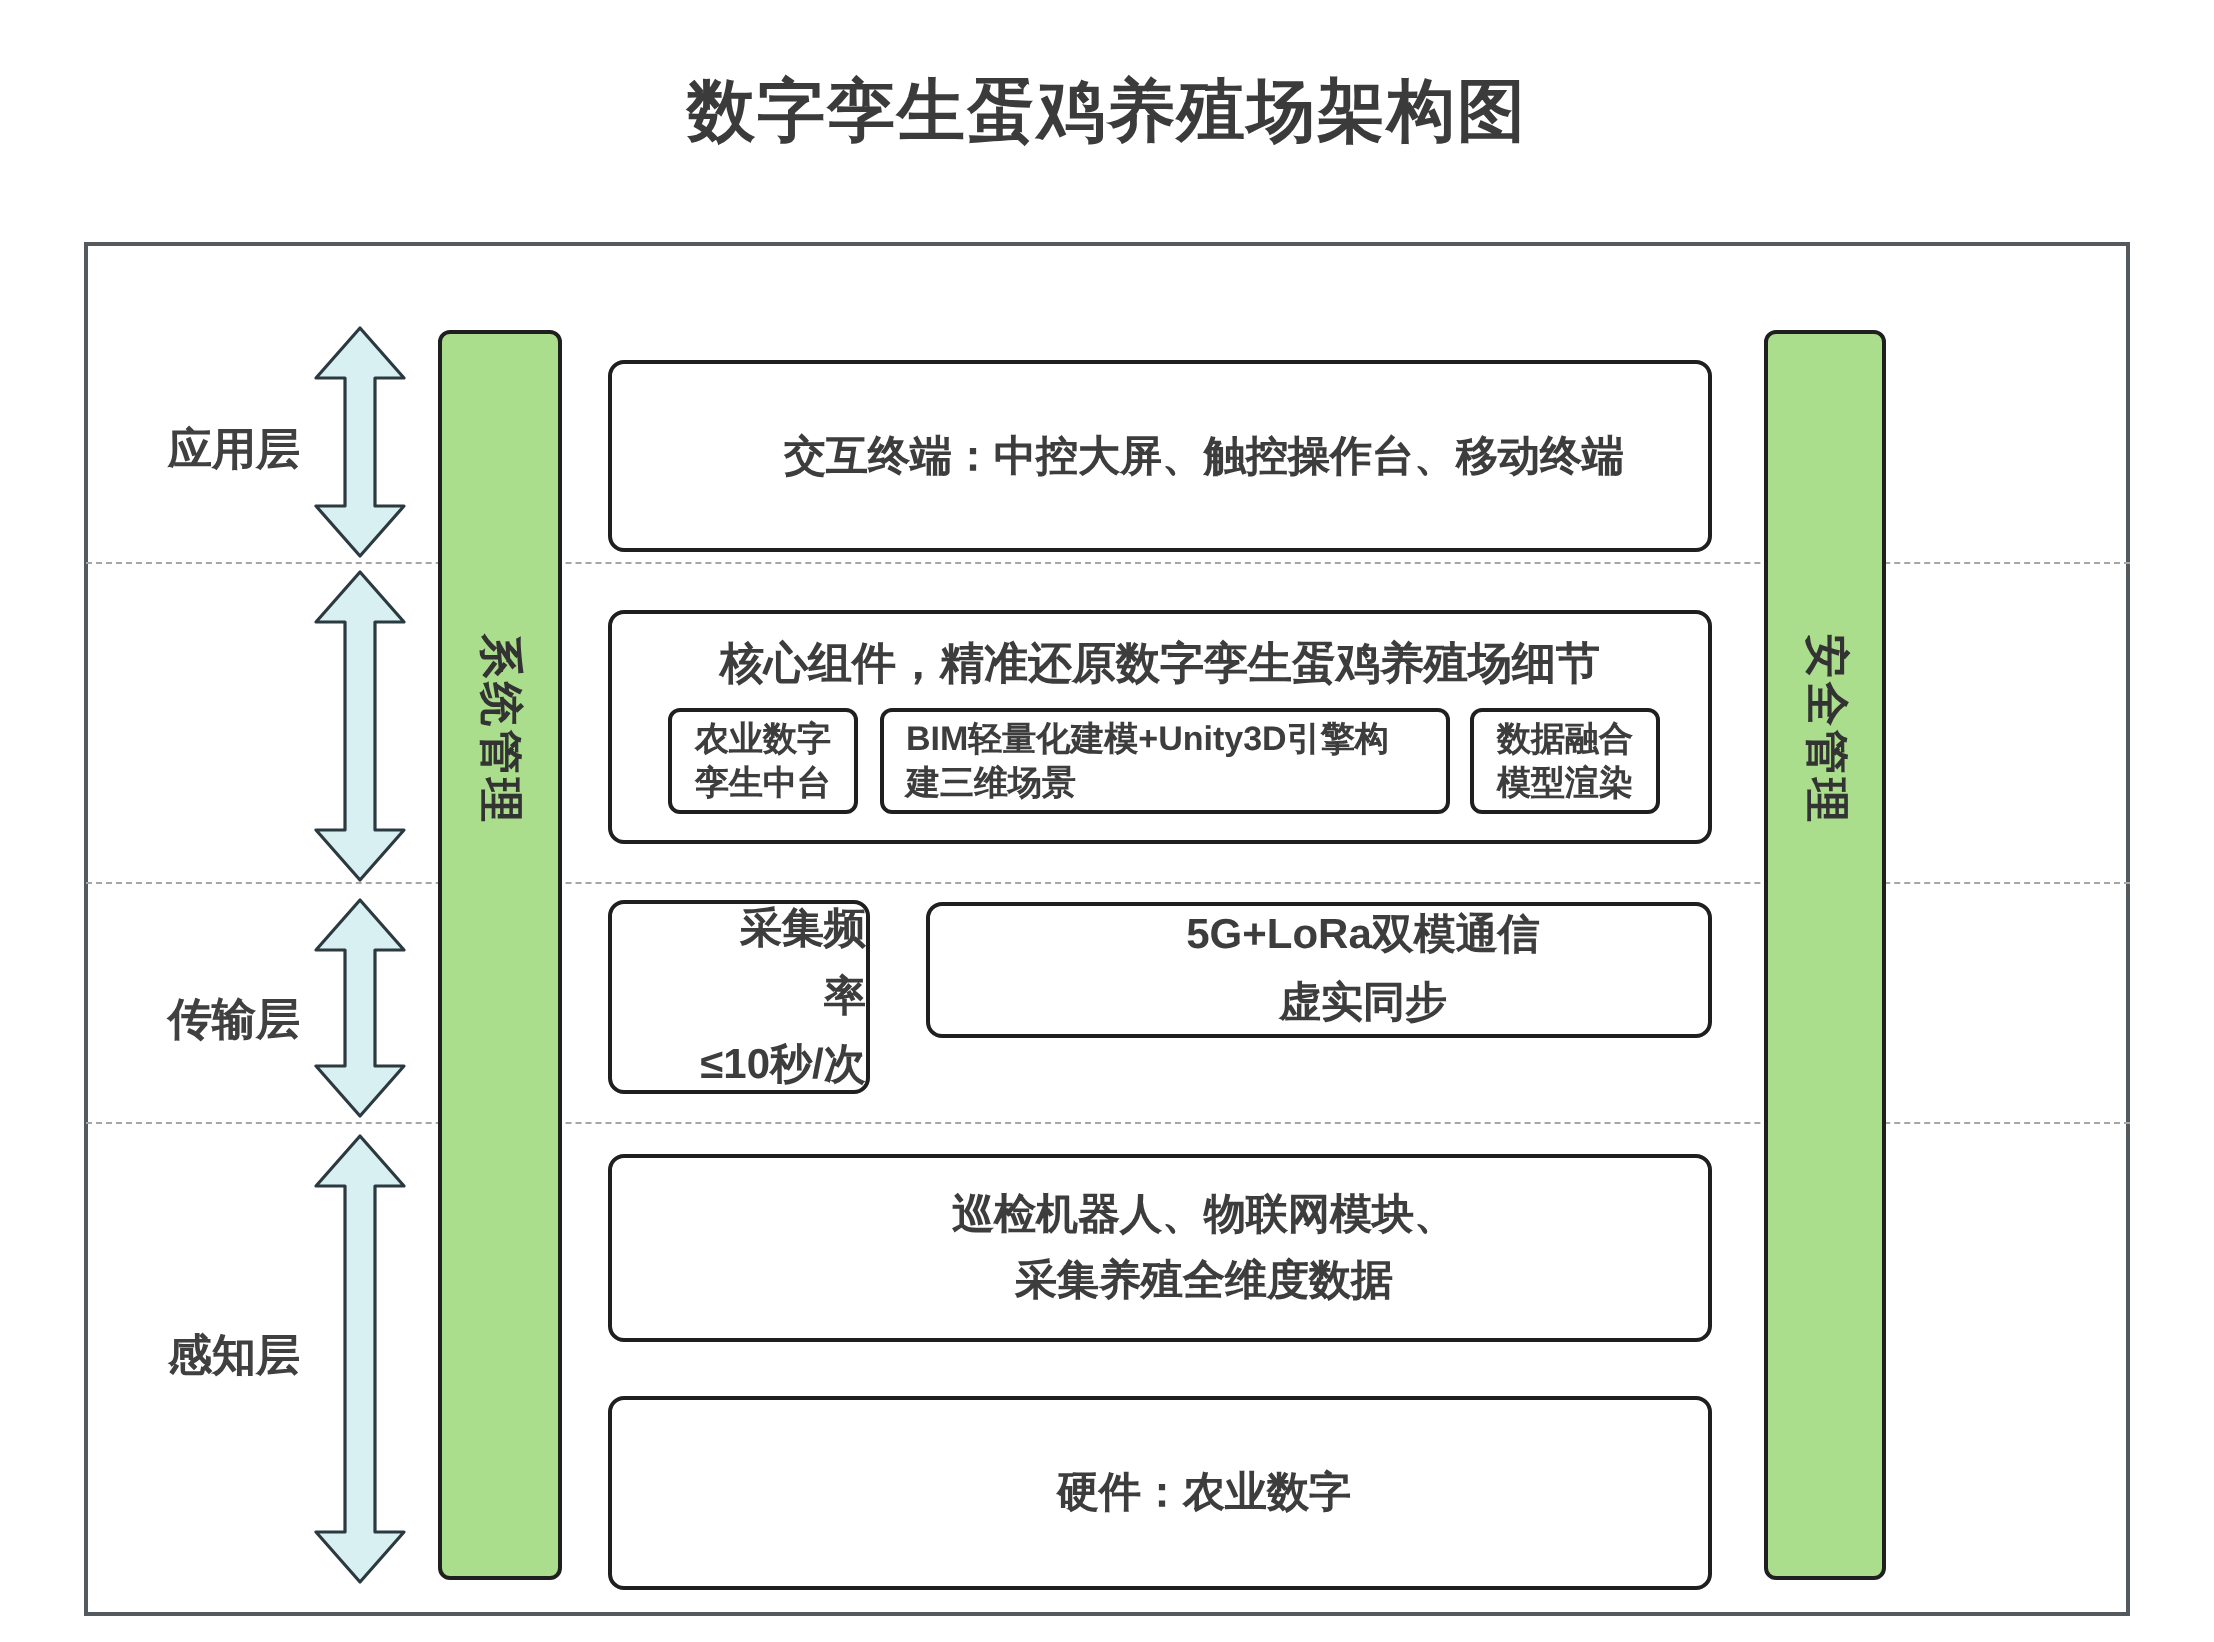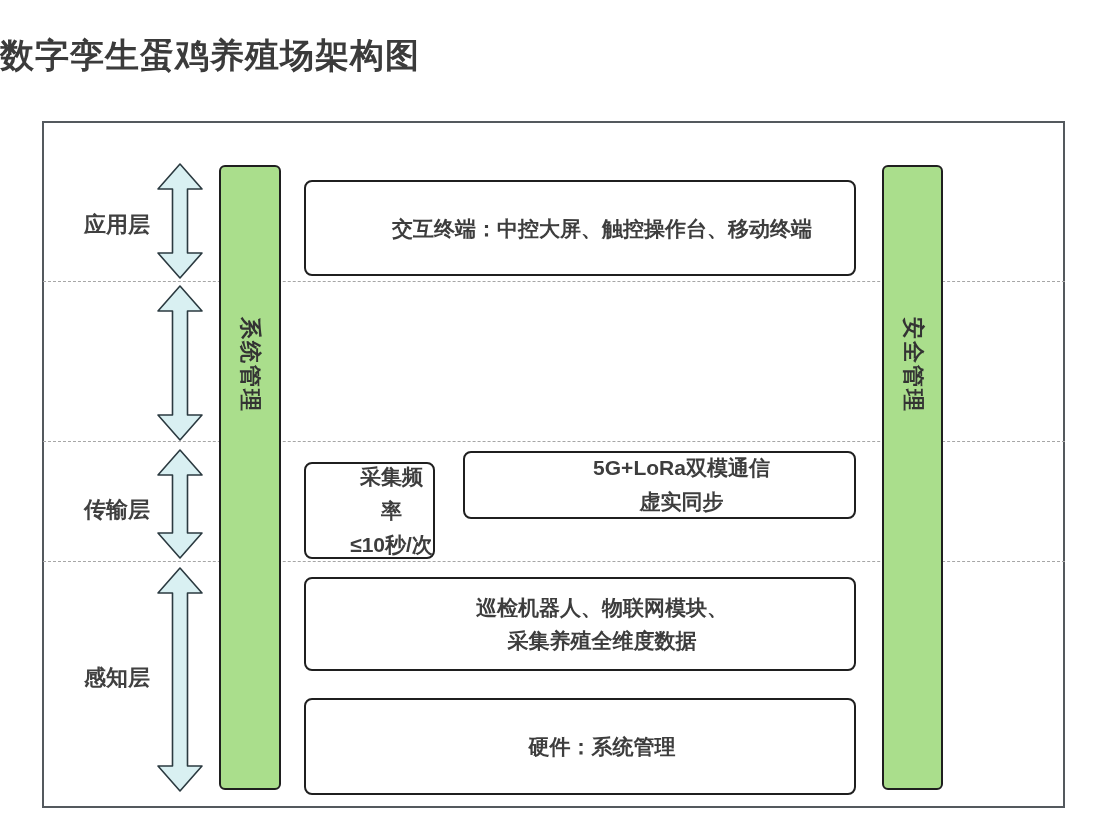--- a/index.html
+++ b/index.html
@@ -1,21 +1,21 @@
 <!DOCTYPE html>
 <html><head>
 <meta charset="utf-8">
 <style>
   html,body{margin:0;padding:0;background:#ffffff;}
   .canvas{
     position:relative;width:1107px;height:821px;background:#ffffff;overflow:hidden;
     font-family:"Liberation Sans","DejaVu Sans",sans-serif;color:#3d3d3d;
   }
   .title{
-    position:absolute;left:0;top:33px;width:1107px;text-align:left;
+    position:absolute;left:0;top:33px;width:1107px;text-align:center;
     font-size:34px;font-weight:700;letter-spacing:1px;color:#3b3b3b;
   }
   .frame{
     position:absolute;left:42px;top:121px;width:1023px;height:687px;
     border:2px solid #54595e;box-sizing:border-box;background:#ffffff;
   }
   .dashed{
     position:absolute;left:43px;width:1022px;height:0;
     border-top:1px dashed #a6a6a6;z-index:1;
   }
@@ -89,31 +89,46 @@
     <span class="bar-label">系统管理</span>
   </div>
   <div class="bar" style="left:882px;width:61px;">
     <span class="bar-label">安全管理</span>
   </div>
 
   <div class="node txt-21" style="left:304px;top:180px;width:552px;height:96px;">
     <span class="ln">交互终端：中控大屏、触控操作台、移动终端</span>
   </div>
 
+  <div class="node" style="left:304px;top:305px;width:552px;height:117px;display:block;">
+    <div class="platform-header">核心组件，精准还原数字孪生蛋鸡养殖场细节</div>
+    <div class="sub-node sub-center" style="left:28px;top:47px;width:95px;height:53px;">
+      <span class="ln">农业数字</span>
+      <span class="ln">孪生中台</span>
+    </div>
+    <div class="sub-node sub-left" style="left:134px;top:47px;width:285px;height:53px;">
+      <span class="ln">BIM轻量化建模+Unity3D引擎构</span>
+      <span class="ln">建三维场景</span>
+    </div>
+    <div class="sub-node sub-center" style="left:429px;top:47px;width:95px;height:53px;">
+      <span class="ln">数据融合</span>
+      <span class="ln">模型渲染</span>
+    </div>
+  </div>
 
-  <div class="node txt-22" style="left:304px;top:462px;width:131px;height:97px;">
+  <div class="node txt-22" style="left:304px;top:450px;width:131px;height:97px;text-align:right;">
     <span class="ln">采集频率</span>
     <span class="ln">≤10秒/次</span>
   </div>
   <div class="node txt-22" style="left:463px;top:451px;width:393px;height:68px;">
     <span class="ln">5G+LoRa双模通信</span>
     <span class="ln">虚实同步</span>
   </div>
 
   <div class="node txt-21" style="left:304px;top:577px;width:552px;height:94px;">
     <span class="ln">巡检机器人、物联网模块、</span>
     <span class="ln">采集养殖全维度数据</span>
   </div>
   <div class="node txt-21" style="left:304px;top:698px;width:552px;height:97px;">
-    <span class="ln">硬件：系统管理</span>
+    <span class="ln">硬件：农业数字</span>
   </div>
 
 </div>
 
 </body></html>

